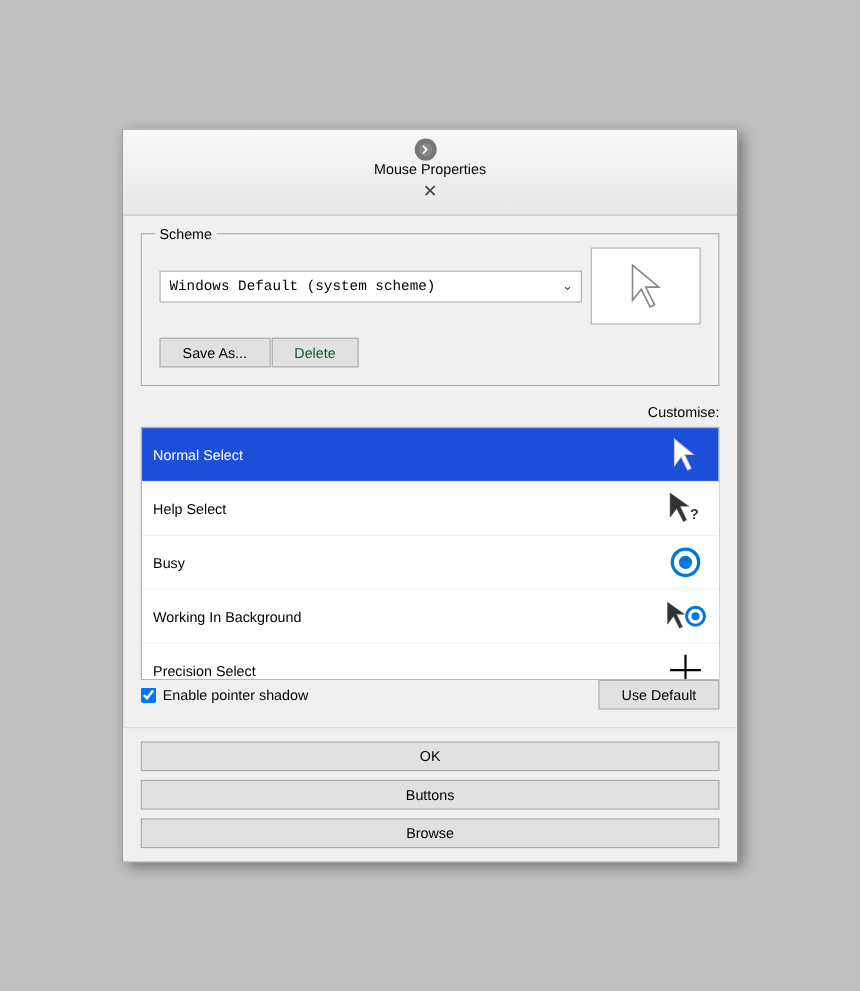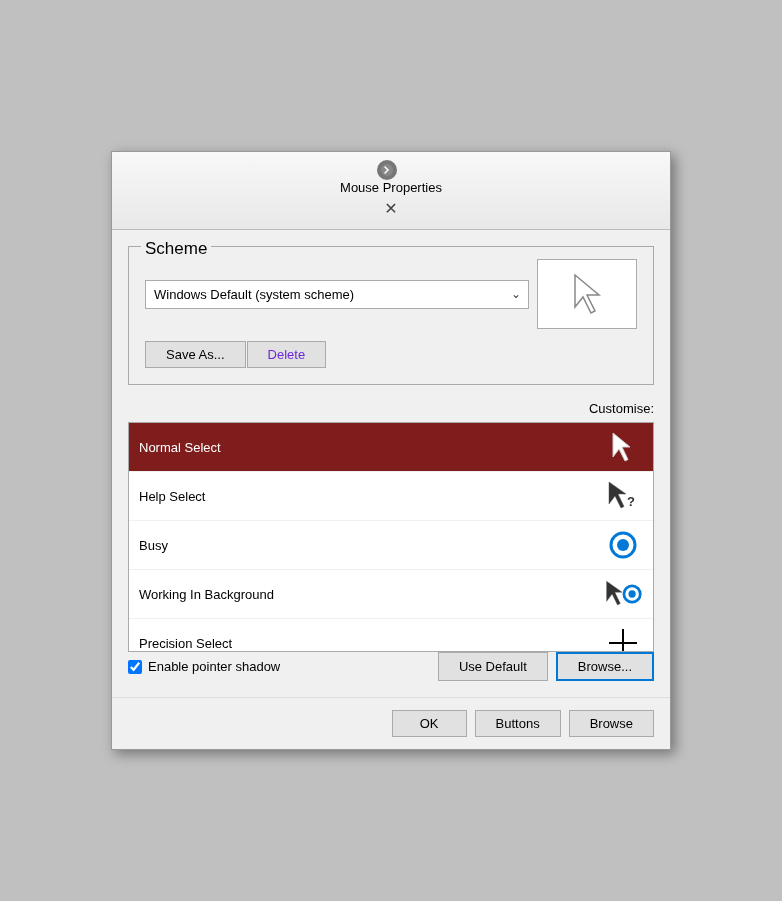--- a/index.html
+++ b/index.html
@@ -90,40 +90,41 @@
       padding: 12px 16px 16px 16px;
       margin-bottom: 16px;
       position: relative;
     }
     .scheme-legend {
       position: absolute;
       top: -8px;
       left: 12px;
       background: #f0f0f0;
       padding: 0 4px;
-      font-size: 17px;
+      font-size: 13px;
     }
     .scheme-row {
       display: flex;
       align-items: center;
       gap: 8px;
     }
     .scheme-select-wrapper {
       flex: 1;
       position: relative;
     }
     .scheme-select {
       width: 100%;
       padding: 6px 30px 6px 8px;
       background: #fff;
       border: 1px solid #aaa;
       font-size: 13px;
       appearance: none;
       cursor: pointer;
       outline: none;
+      font-family: Liberation Mono, monospace;
     }
     .scheme-dropdown-arrow {
       position: absolute;
       right: 8px;
       top: 50%;
       transform: translateY(-50%);
       pointer-events: none;
       color: #444;
       font-size: 12px;
     }
@@ -143,21 +144,21 @@
     }
     .btn {
       padding: 5px 20px;
       background: #e1e1e1;
       border: 1px solid #aaa;
       font-size: 13px;
       cursor: pointer;
       min-width: 75px;
     }
     .btn:disabled {
-      color: #6d28d9;
+      color: #14532d;
       cursor: default;
     }
     .btn-primary {
       background: #e1e1e1;
       border: 2px solid #0078d7;
     }
     .customise-label {
       font-size: 13px;
       margin-bottom: 6px;
       text-align: right;
@@ -171,21 +172,21 @@
     }
     .list-item {
       display: flex;
       align-items: center;
       padding: 8px 10px;
       border-bottom: 1px solid #f0f0f0;
       cursor: pointer;
       justify-content: space-between;
     }
     .list-item.selected {
-      background: #7f1d1d;
+      background: #1d4ed8;
       color: #fff;
     }
     .list-item-text {
       font-size: 13px;
     }
     .list-item-icon {
       width: 40px;
       display: flex;
       align-items: center;
       justify-content: center;
@@ -213,20 +214,21 @@
       gap: 8px;
       border-radius: 11px;
     }
     .dialog-footer {
       display: flex;
       justify-content: flex-end;
       gap: 8px;
       padding: 12px 16px;
       border-top: 1px solid #ddd;
       background: #f0f0f0;
+      flex-direction: column;
     }
     
     .list-container::-webkit-scrollbar {
       width: 16px;
     }
     .list-container::-webkit-scrollbar-track {
       background: #f0f0f0;
     }
     .list-container::-webkit-scrollbar-thumb {
       background: #c0c0c0;
@@ -335,21 +337,20 @@
 
     </div>
 
     <div class="bottom-section">
       <label class="checkbox-label">
         <input type="checkbox" id="shadow-check" checked="" style="">
         <span>Enable pointer shadow</span>
       </label>
       <div class="bottom-buttons">
         <button class="btn">Use Default</button>
-        <button class="btn btn-primary">Browse...</button>
       </div>
     </div>
 
   </div>
 
   <div class="dialog-footer">
     <button class="btn">OK</button>
     <button class="btn">Buttons</button>
     <button class="btn">Browse</button>
   </div>

